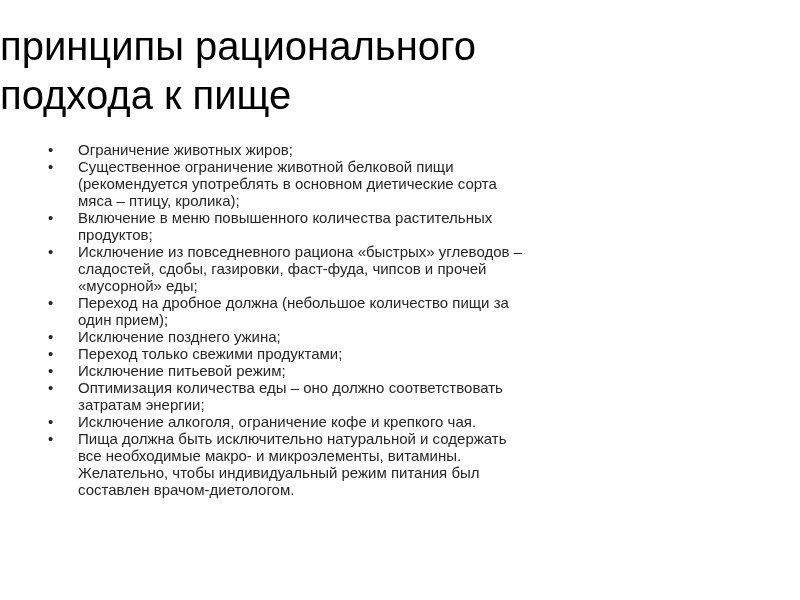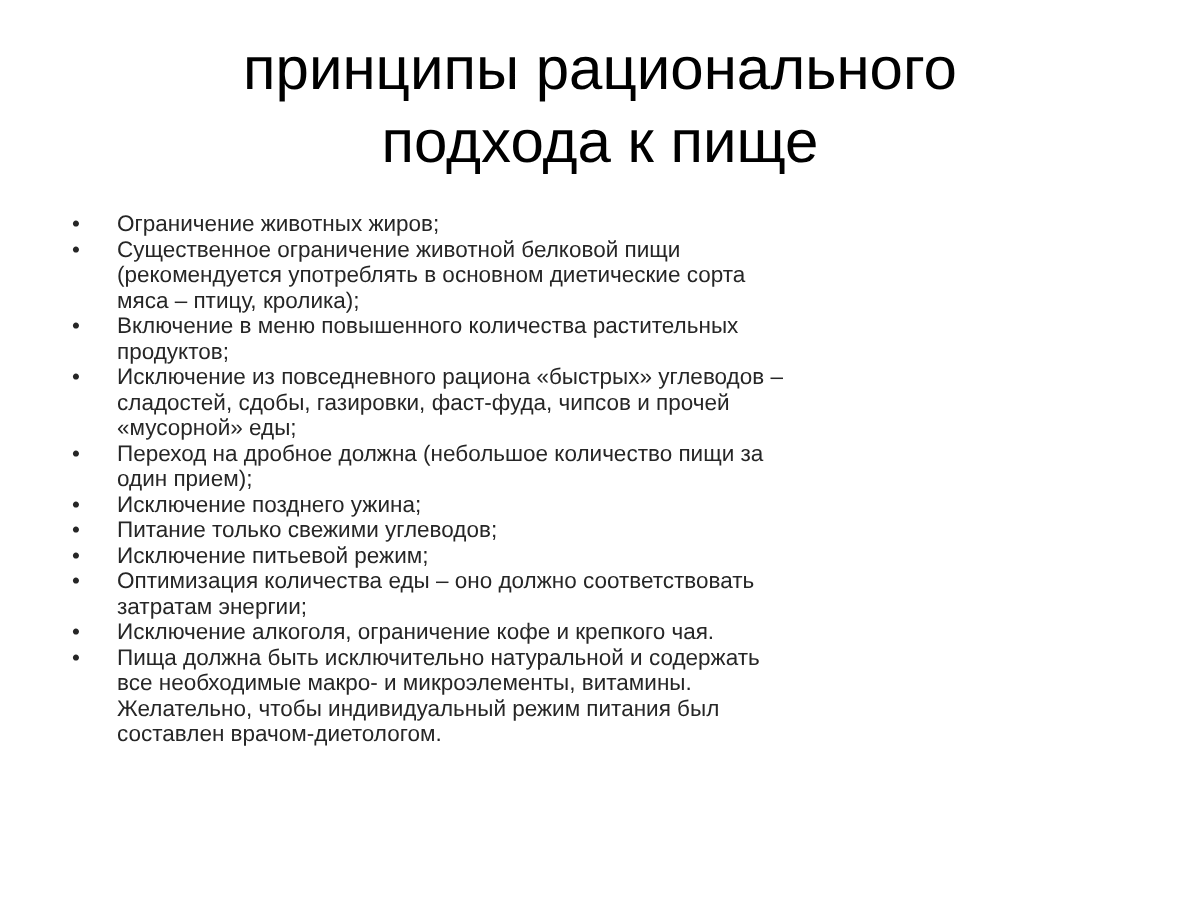--- a/index.html
+++ b/index.html
@@ -13,21 +13,21 @@
     height: 600px;
     background: #ffffff;
     overflow: hidden;
     font-family: "Liberation Sans", "DejaVu Sans", sans-serif;
   }
   .slide-title {
     position: absolute;
     top: 22px;
     left: 0;
     width: 100%;
-    text-align: center;
+    text-align: left;
     font-size: 40px;
     line-height: 49px;
     color: #000000;
     white-space: pre-line;
   }
   .bullet-list {
     position: absolute;
     top: 141px;
     left: 48px;
     width: 520px;
@@ -89,21 +89,21 @@
 один прием);</span>
     </div>
 
     <div class="item">
       <span class="bullet">•</span>
       <span class="text">Исключение позднего ужина;</span>
     </div>
 
     <div class="item">
       <span class="bullet">•</span>
-      <span class="text">Питание только свежими углеводов;</span>
+      <span class="text">Переход только свежими продуктами;</span>
     </div>
 
     <div class="item">
       <span class="bullet">•</span>
       <span class="text">Исключение питьевой режим;</span>
     </div>
 
     <div class="item">
       <span class="bullet">•</span>
       <span class="text">Оптимизация количества еды – оно должно соответствовать

